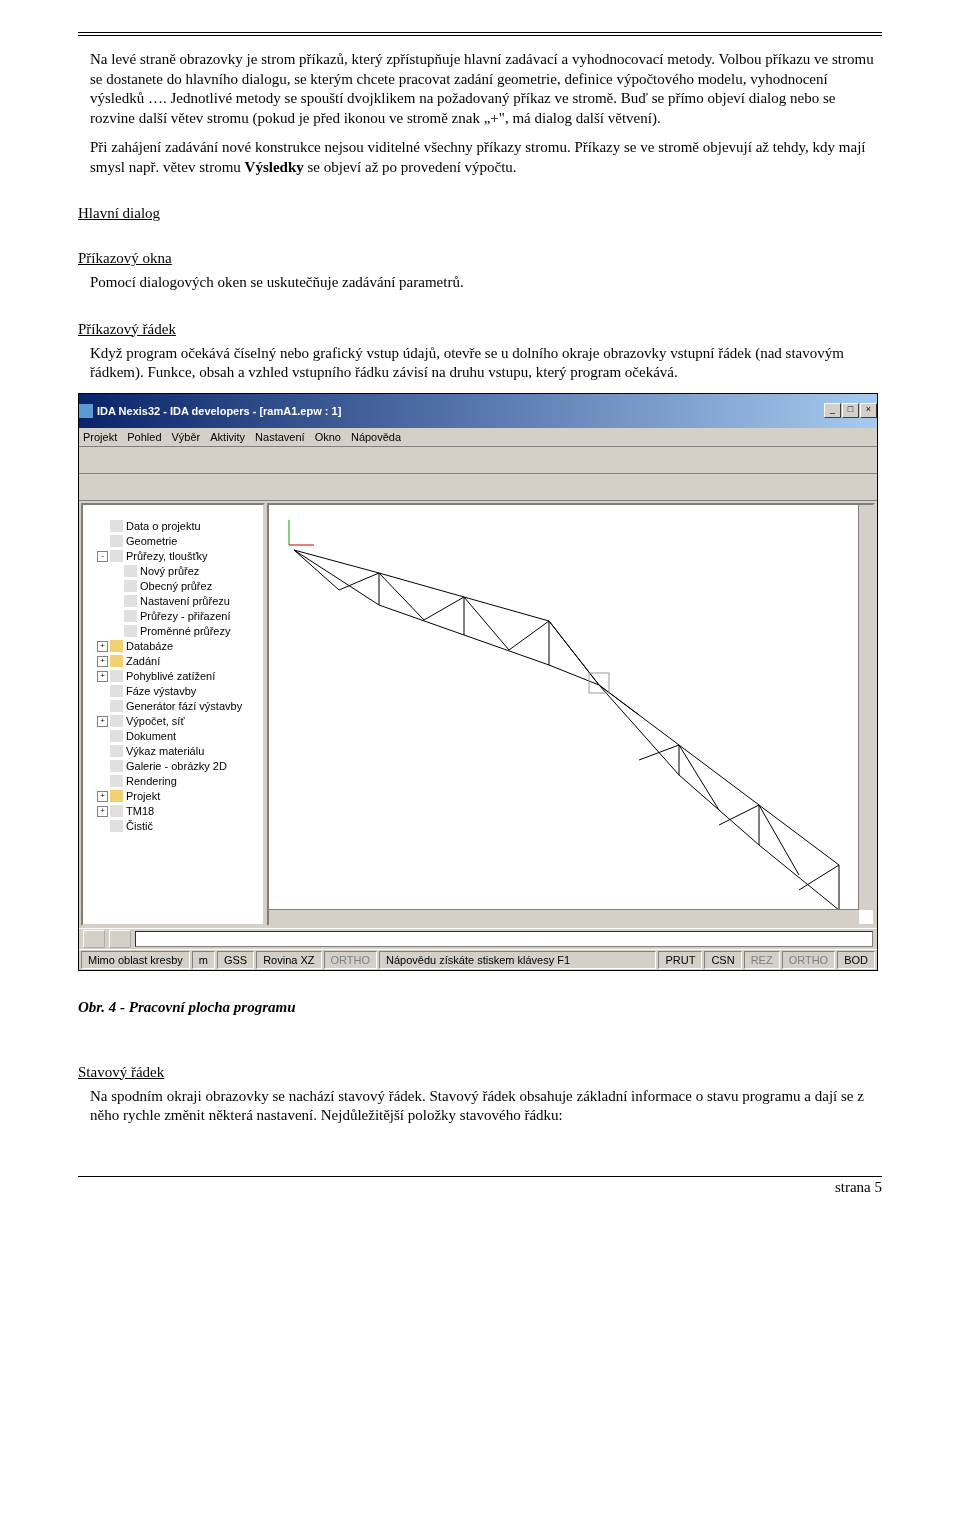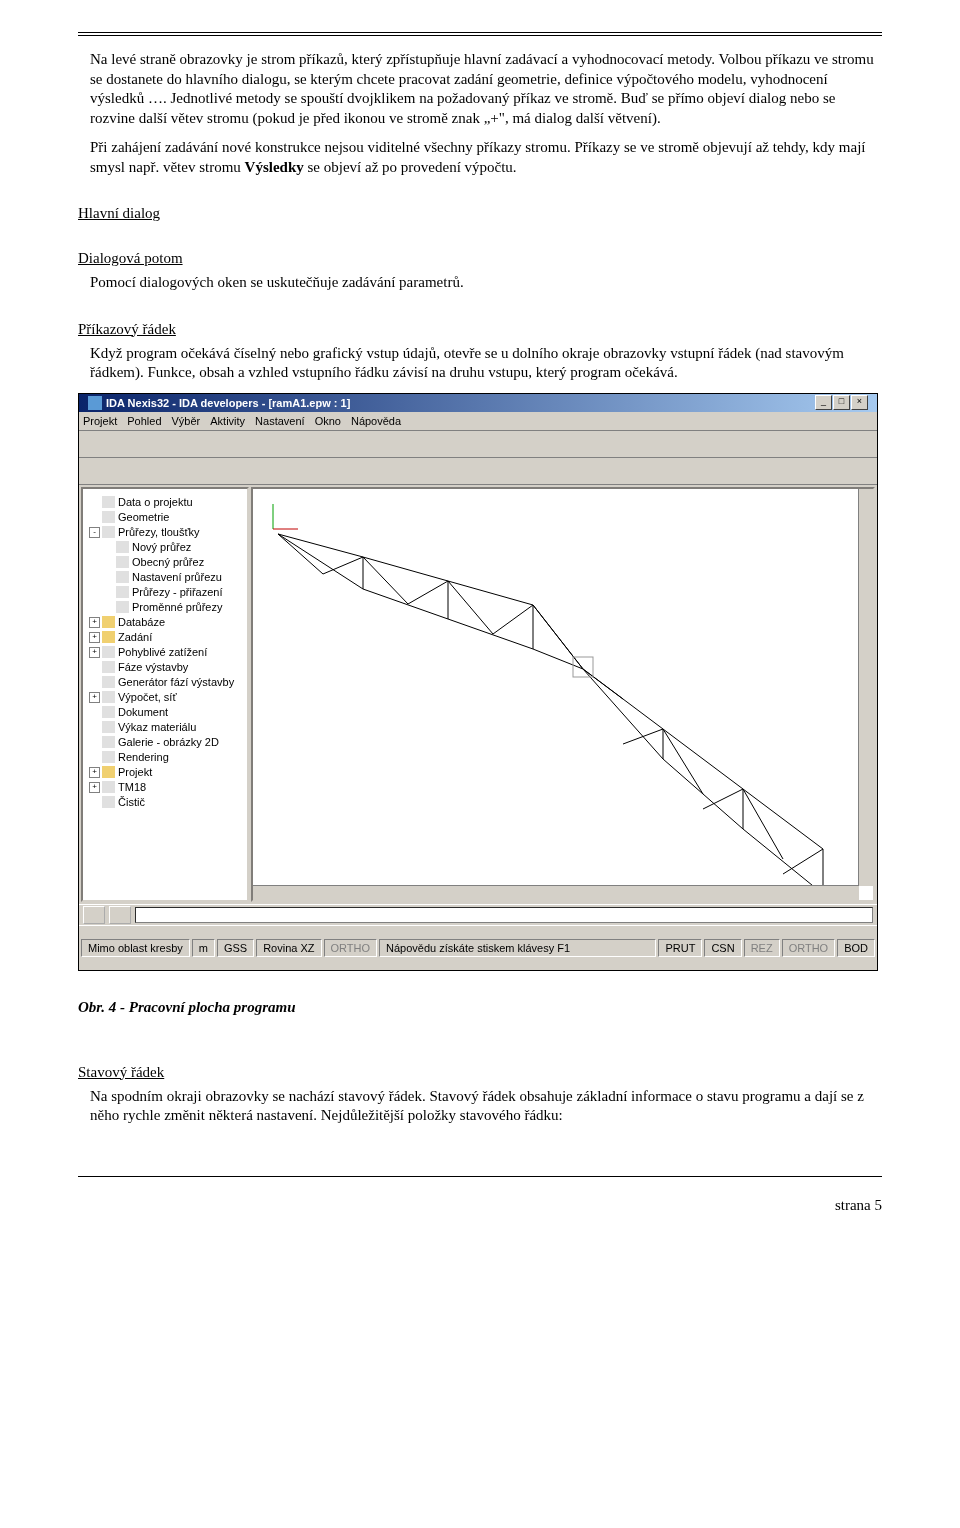--- a/index.html
+++ b/index.html
@@ -49,25 +49,25 @@
     border: 1px solid #000;
     margin-top: 10px;
     font-family: Tahoma, Arial, sans-serif;
     font-size: 11px;
     display: flex;
     flex-direction: column;
     box-sizing: border-box;
   }
   .titlebar {
     background: linear-gradient(to right, #0a246a, #a6caf0);
-    height: 18px;
+    height: 34px;
     display: flex;
     align-items: center;
     color: #fff;
-    padding: 0 9px;
+    padding: 0 0;
   }
   .titlebar-icon {
     width: 14px; height: 14px;
     background: #5a9ad6;
     margin-right: 4px;
   }
   .titlebar-title {
     font-weight: bold;
     font-size: 11px;
     flex: 1;
@@ -125,21 +125,21 @@
     display: flex;
     background: #d4d0c8;
     overflow: hidden;
   }
   .tree-panel {
     width: 152px;
     background: #fff;
     border: 2px inset #d4d0c8;
     margin: 2px;
     overflow: auto;
-    padding: 6px;
+    padding: 14px;
     font-size: 11px;
     color: #000;
   }
   .tree-item {
     display: flex;
     align-items: center;
     height: 15px;
     white-space: nowrap;
   }
   .tree-indent { display: inline-block; width: 14px; }
@@ -201,21 +201,21 @@
     flex: 1;
     height: 14px;
     background: #fff;
     border: 1px inset #808080;
   }
   .statusbar {
     height: 20px;
     background: #d4d0c8;
     display: flex;
     align-items: center;
-    padding: 12px 2px;
+    padding: 0 2px;
     gap: 2px;
     border-top: 1px solid #fff;
     font-size: 11px;
   }
   .status-cell {
     border: 1px solid #808080;
     border-top-color: #808080;
     border-left-color: #808080;
     border-right-color: #fff;
     border-bottom-color: #fff;
@@ -227,21 +227,21 @@
   }
   .status-cell.dim { color: #808080; }
   .status-cell.wide { flex: 1; }
   .footer-line {
     border-top: 1px solid #000;
     margin-top: 50px;
   }
   .footer {
     display: flex;
     justify-content: flex-end;
-    padding-top: 20px;
+    padding-top: 2px;
     font-size: 15px;
   }
   .truss-svg {
     position: absolute;
     top: 10px;
     left: 10px;
   }
 </style>
 </head>
 <body>
@@ -250,21 +250,21 @@
   <div class="header-line"></div>
   <div class="header-sep"></div>
 
   <p>Na levé straně obrazovky je strom příkazů, který zpřístupňuje hlavní zadávací a vyhodnocovací metody. Volbou příkazu ve stromu se dostanete do hlavního dialogu, se kterým chcete pracovat zadání geometrie, definice výpočtového modelu, vyhodnocení výsledků …. Jednotlivé metody se spouští dvojklikem na požadovaný příkaz ve stromě. Buď se přímo objeví dialog nebo se rozvine další větev stromu (pokud je před ikonou ve stromě znak „+", má dialog další větvení).</p>
   <p>
     <span>Při zahájení zadávání nové konstrukce nejsou viditelné všechny příkazy stromu. Příkazy se ve stromě objevují až tehdy, kdy mají smysl např. větev stromu </span><b>Výsledky</b><span> se objeví až po provedení výpočtu.</span>
   </p>
 
   <div class="section-heading">Hlavní dialog</div>
 
-  <div class="section-heading">Dialogová potom</div>
+  <div class="section-heading">Příkazový okna</div>
   <p>Pomocí dialogových oken se uskutečňuje zadávání parametrů.</p>
 
   <div class="section-heading">Příkazový řádek</div>
   <p>Když program očekává číselný nebo grafický vstup údajů, otevře se u dolního okraje obrazovky vstupní řádek (nad stavovým řádkem). Funkce, obsah a vzhled vstupního řádku závisí na druhu vstupu, který program očekává.</p>
 
   <div class="app-screenshot">
     <div class="titlebar">
       <div class="titlebar-icon"></div>
       <div class="titlebar-title">IDA Nexis32 - IDA developers - [ramA1.epw : 1]</div>
       <div class="titlebar-btns">

